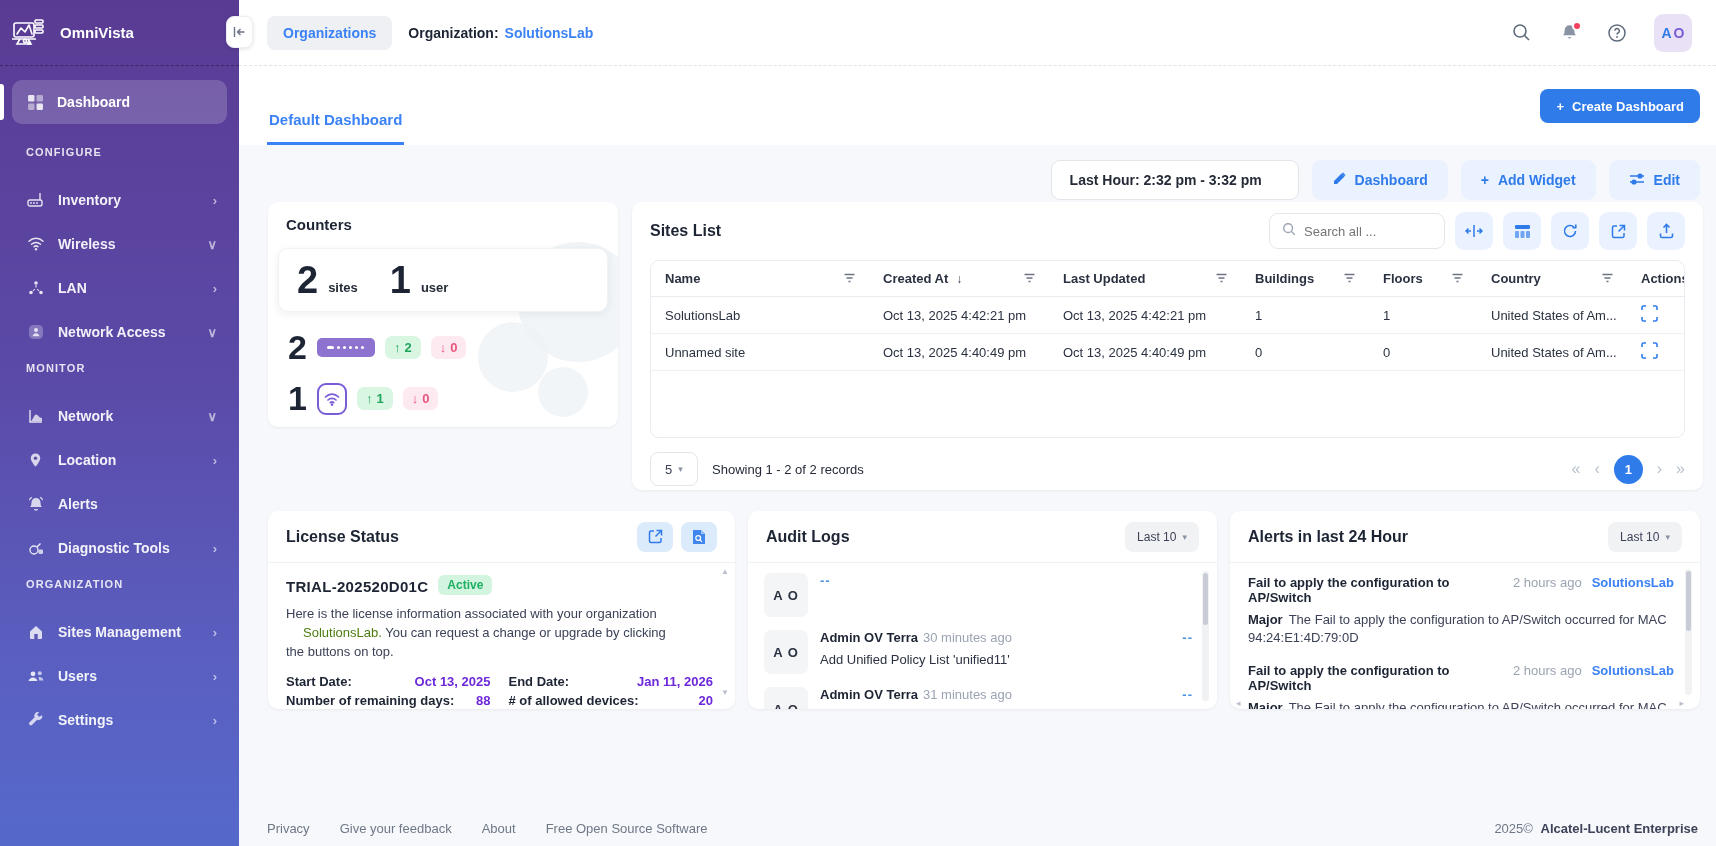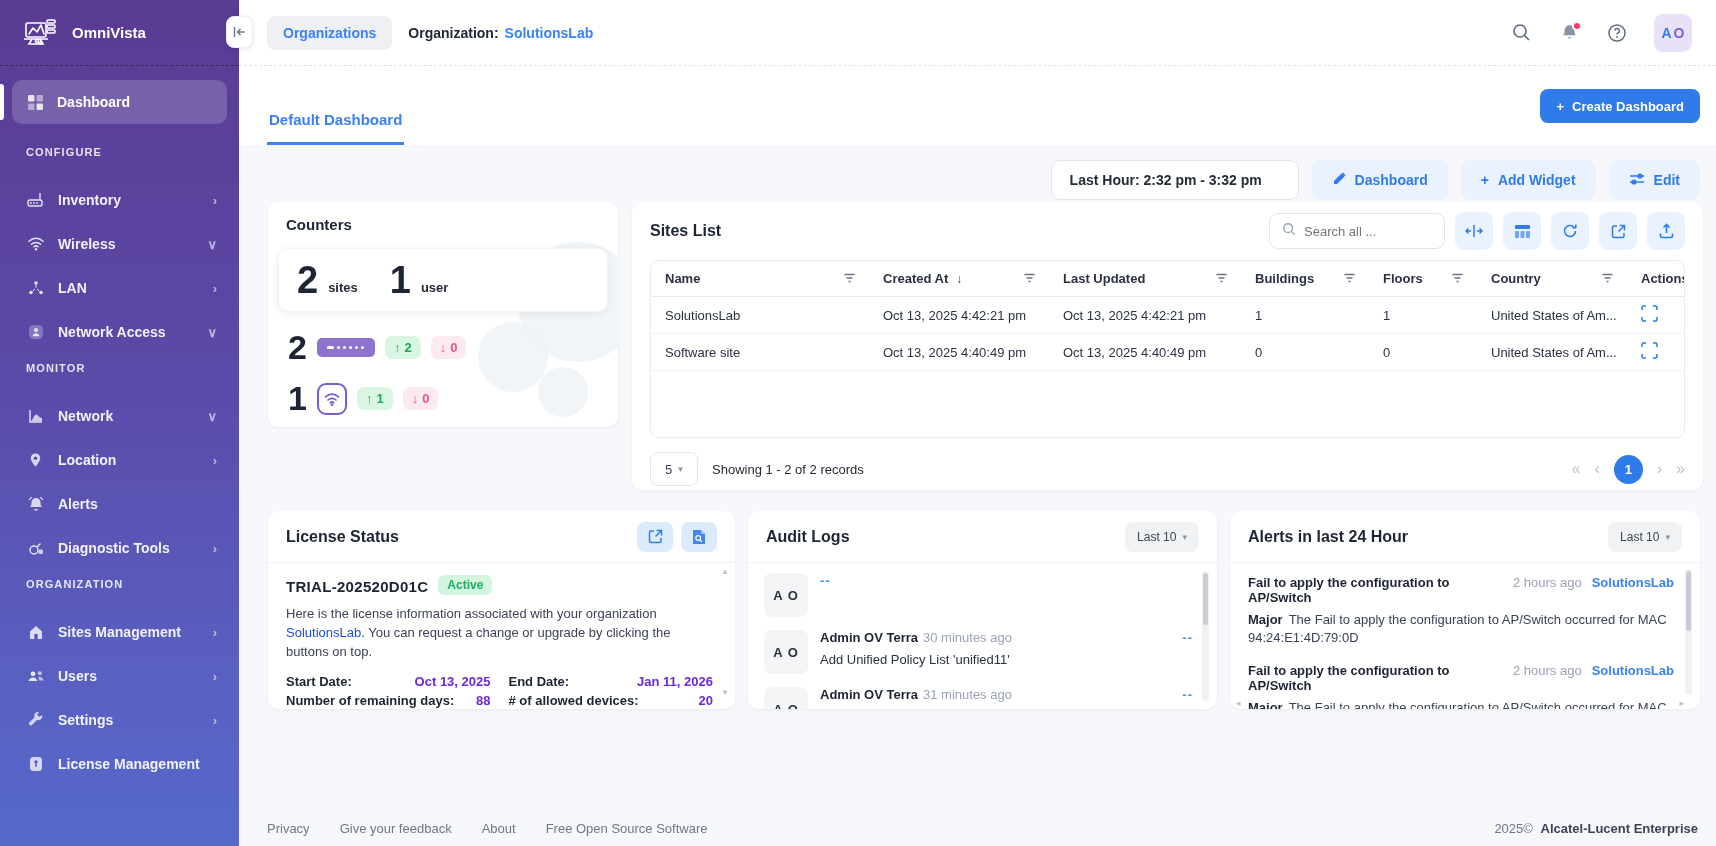--- a/index.html
+++ b/index.html
@@ -2,21 +2,21 @@
 <html><head>
 <meta charset="utf-8">
 <style>
   * { margin:0; padding:0; box-sizing:border-box; }
   html,body { width:1716px; height:846px; font-family:"Liberation Sans", sans-serif; background:#f6f8fb; overflow:hidden; }
   body { position:relative; color:#1d2433; }
 
   
   #sidebar { position:absolute; left:0; top:0; width:239px; height:846px;
     background:linear-gradient(180deg,#5a3b93 0%,#5b4aa8 45%,#5a5fc0 78%,#5569cb 100%); z-index:5; }
-  .logo-row { height:66px; display:flex; align-items:center; gap:12px; padding:0 20px;
+  .logo-row { height:66px; display:flex; align-items:center; gap:12px; padding:0 8px;
     border-bottom:1px dashed rgba(0,0,0,.35); }
   .logo-box { width:40px; height:36px; display:flex; align-items:center; justify-content:center; }
   .app-title { color:#fff; font-weight:bold; font-size:15px; }
   .side-active { position:relative; margin:14px 12px 0 12px; height:44px; border-radius:10px;
     background:rgba(255,255,255,.18); display:flex; align-items:center; gap:12px; padding:0 14px;
     color:#fff; font-weight:bold; font-size:14px; }
   .active-bar { position:absolute; left:-12px; top:4px; width:4px; height:36px; background:#fff; border-radius:0 3px 3px 0; }
   .section-title { margin:22px 0 6px 26px; font-size:11px; font-weight:bold; letter-spacing:1.1px; color:rgba(255,255,255,.85); }
   .side-item { height:44px; display:flex; align-items:flex-end; gap:13px; padding:0 22px 0 26px;
     color:rgba(255,255,255,.92); font-size:14px; font-weight:bold; cursor:pointer; }
@@ -111,21 +111,21 @@
   
   #license { left:268px; top:511px; width:467px; height:198px; }
   .lic-actions { margin-left:auto; display:flex; gap:8px; }
   .lic-btn { width:36px; height:30px; background:#dcebfc; border:none; border-radius:8px; color:#2f7bea;
     display:flex; align-items:center; justify-content:center; cursor:pointer; }
   .lic-body { padding:12px 22px 0 18px; position:relative; }
   .lic-title-row { display:flex; align-items:flex-end; gap:10px; }
   .lic-id { font-size:15px; font-weight:bold; letter-spacing:.3px; }
   .badge-active { background:#d3f5e0; color:#1fae63; font-size:12px; font-weight:bold; border-radius:6px; padding:3px 9px; }
   .lic-desc { margin-top:10px; font-size:13px; line-height:1.45; color:#3c4257; max-width:400px; }
-  .lic-link { color:#1d4ed8; cursor:pointer; }
+  .lic-link { color:#4d7c0f; cursor:pointer;margin-left:17px; }
   .lic-grid { display:flex; gap:18px; margin-top:12px;align-items:center; }
   .lic-col { flex:1; }
   .lic-line { display:flex; font-size:13px; font-weight:bold; margin-bottom:4px; }
   .lic-line .lv { margin-left:auto; color:#6d28d9; }
   .mini-scroll { position:absolute; right:6px; top:4px; bottom:0; display:flex; flex-direction:column;
     justify-content:space-between; color:#b9c0cc; font-size:8px; height:130px; }
 
   
   #audit { left:748px; top:511px; width:469px; height:198px; }
   .last10 { margin-left:auto; background:#f1f2f4; border:none; border-radius:8px; height:30px; padding:0 12px;
@@ -316,31 +316,20 @@
     <span class="chev">›</span>
   </div>
   <div class="side-item">
     <span class="sicon">
         <svg width="16" height="16" viewBox="0 0 16 16">
           <path d="M14 3.2a3.6 3.6 0 0 1-4.8 4.6l-5 5a1.8 1.8 0 0 1-2.6-2.6l5-5A3.6 3.6 0 0 1 11.2 .4L9 2.6l2.2 2.2z" fill="#fff" opacity=".88"></path>
         </svg>
       </span>
     <span class="lbl">Settings</span>
     <span class="chev">›</span>
-  </div>
-  <div class="side-item">
-    <span class="sicon">
-        <svg width="14" height="16" viewBox="0 0 14 16">
-          <rect x="1" y="1" width="12" height="14" rx="3.5" fill="#fff" opacity=".88"></rect>
-          <circle cx="7" cy="6" r="1.7" fill="#5d55b4"></circle>
-          <path d="M7 7.5v3.2" stroke="#5d55b4" stroke-width="1.5"></path>
-        </svg>
-      </span>
-    <span class="lbl">License Management</span>
-    <span class="chev"></span>
   </div>
 </nav>
 
 <div id="collapse-btn">
   <svg width="13" height="12" viewBox="0 0 13 12" stroke="#6b7484" stroke-width="1.4" fill="none">
       <path d="M1.5 1v10"></path>
       <path d="M11.5 6H4.5M7.5 3L4.5 6l3 3"></path>
     </svg>
 </div>
 
@@ -554,21 +543,21 @@
       <div class="t-cell">
           <span class="truncate">United States of Am...</span>
         </div>
       <div class="t-cell">
         <span><svg width="17" height="17" viewBox="0 0 17 17" stroke="#2f7bea" stroke-width="1.6" fill="none">
               <path d="M1 5V2.5A1.5 1.5 0 0 1 2.5 1H5M12 1h2.5A1.5 1.5 0 0 1 16 2.5V5M16 12v2.5a1.5 1.5 0 0 1-1.5 1.5H12M5 16H2.5A1.5 1.5 0 0 1 1 14.5V12"></path>
             </svg></span>
       </div>
     </div>
     <div class="t-row t-data">
-      <div class="t-cell">Software site</div>
+      <div class="t-cell">Unnamed site</div>
       <div class="t-cell">Oct 13, 2025 4:40:49 pm</div>
       <div class="t-cell">Oct 13, 2025 4:40:49 pm</div>
       <div class="t-cell">0</div>
       <div class="t-cell">0</div>
       <div class="t-cell">
           <span class="truncate">United States of Am...</span>
         </div>
       <div class="t-cell">
         <span><svg width="17" height="17" viewBox="0 0 17 17" stroke="#2f7bea" stroke-width="1.6" fill="none">
               <path d="M1 5V2.5A1.5 1.5 0 0 1 2.5 1H5M12 1h2.5A1.5 1.5 0 0 1 16 2.5V5M16 12v2.5a1.5 1.5 0 0 1-1.5 1.5H12M5 16H2.5A1.5 1.5 0 0 1 1 14.5V12"></path>

